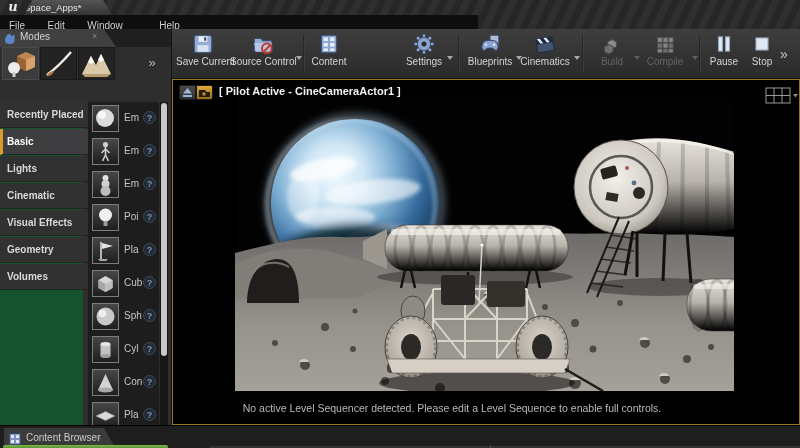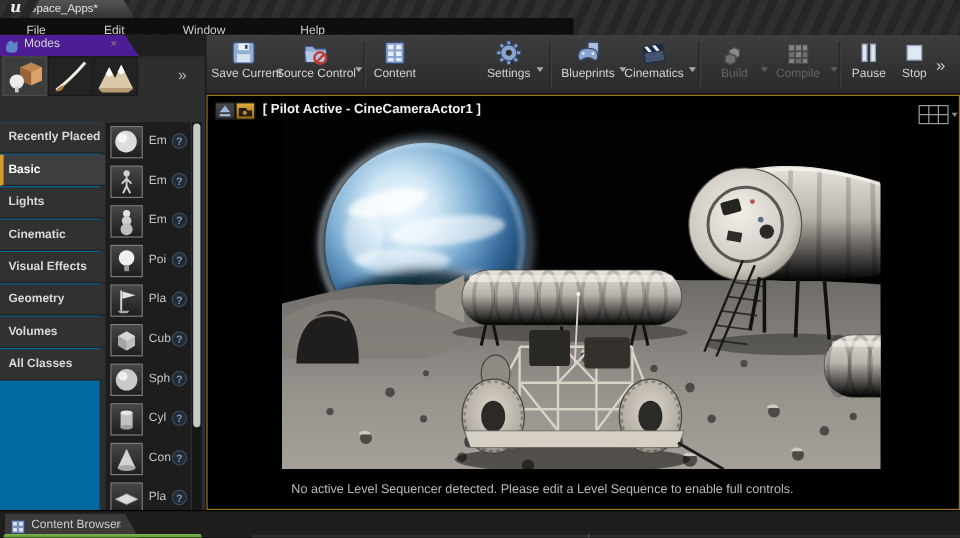--- a/index.html
+++ b/index.html
@@ -10,42 +10,42 @@
 
   
   #titlebar { left:0; top:0; width:800px; height:29px;
     background:repeating-linear-gradient(115deg,#2f2f2f 0 7px,#262626 7px 14px); }
   #menustrip { left:0; top:15px; width:478px; height:14px; background:#0e0e0e; }
   #logo { left:4px; top:0; width:18px; height:15px; color:#e9e9e9; font-family:"DejaVu Serif",serif;
     font-style:italic; font-weight:bold; font-size:13px; line-height:14px; text-align:center; }
   #apptab { left:24px; top:0; width:88px; height:15px; background:linear-gradient(#555,#343434);
     clip-path:polygon(9px 0, 79px 0, 88px 15px, 0 15px); color:#e4e4e4; font-size:9.5px;
     line-height:15px; text-align:left; }
-  .menu-item { display:inline-block; color:#cfcfcf; font-size:10px; line-height:14px; padding:0 22px; }
+  .menu-item { display:inline-block; color:#cfcfcf; font-size:10px; line-height:14px; padding:0 9px; }
   #menubar { left:0; top:15px; height:14px; }
 
   
   #modes { left:0; top:29px; width:171px; height:396px; background:#2e2e2e; }
   #modes-tabrow { left:0; top:0; width:171px; height:18px; background:#1f1f1f; }
-  #modes-tab { left:0; top:0; width:116px; height:18px; background:#4c1d95;
+  #modes-tab { left:0; top:0; width:116px; height:18px; background:#404040;
     clip-path:polygon(0 0,104px 0,116px 18px,0 18px); }
   #modes-tab .lbl { position:absolute; left:20px; top:2px; font-size:10px; color:#d2d2d2; }
   #modes-tab .x { position:absolute; left:92px; top:2px; font-size:9px; color:#8a8a8a; }
   .mode-btn { top:18px; width:37px; height:33px; background:#232323; border:1px solid #191919; }
   .mode-btn.sel { background:#3c3c3c; border-color:#4a4a4a; }
   #mode-overflow { left:140px; top:24px; width:24px; height:20px; color:#b8b8b8; font-size:13px;
     text-align:center; line-height:20px; }
   #searchbox { left:3px; top:56px; width:161px; height:15px; background:#1c1c1c;
     border:1px solid #0c0c0c; }
   #searchbox input { position:absolute; left:3px; top:0; width:138px; height:13px; border:none;
     background:transparent; color:#bdbdbd; font-size:10px; font-family:inherit; outline:none; }
   #searchbox input::placeholder { color:#9a9a9a; }
   #search-mag { position:absolute; right:1px; top:0px; }
 
-  #cats { left:0; top:73px; width:83px; height:323px; background:#0369a1; }
+  #cats { left:0; top:73px; width:83px; height:323px; background:#14532d; }
   .cat { position:absolute; left:0; width:88px; height:26px; background:#313131;
     border-bottom:1px solid #232323; color:#d9d9d9; font-size:10px; font-weight:bold;
     line-height:26px; padding-left:7px; }
   .cat.sel { background:#3e3e40; color:#fff; border-left:3px solid #d79a2d; padding-left:4px; }
 
   #plist { left:88px; top:73px; width:71px; height:323px; background:#1d1d1d; overflow:hidden; }
   .pitem { position:absolute; left:0; width:71px; height:33px; }
   .thumb { position:absolute; left:4px; top:2px; width:27px; height:27px;
     background:linear-gradient(#474747,#1e1e1e); border:1px solid #7d7d7d; }
   .plabel { position:absolute; left:36px; top:9px; font-size:10px; color:#c6c6c6; }
@@ -148,21 +148,20 @@
 
 
     <div class="abs" id="cats">
       <div class="cat" style="top:0">Recently Placed</div>
       <div class="cat sel" style="top:27px">Basic</div>
       <div class="cat" style="top:54px">Lights</div>
       <div class="cat" style="top:81px">Cinematic</div>
       <div class="cat" style="top:108px">Visual Effects</div>
       <div class="cat" style="top:135px">Geometry</div>
       <div class="cat" style="top:162px">Volumes</div>
-      <div class="cat" style="top:189px">All Classes</div>
     </div>
 
     <div class="abs" id="plist">
       <div class="pitem" style="top:1px">
         <div class="thumb">
           <svg width="25" height="25" viewBox="0 0 25 25">
               <circle cx="12" cy="12" r="9" fill="#dcdcdc"></circle>
               <circle cx="9" cy="9" r="4" fill="#f6f6f6"></circle>
             </svg>
         </div>

